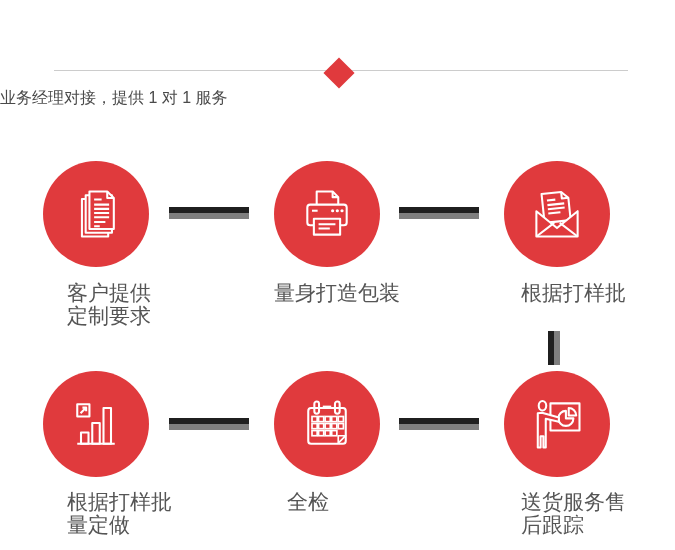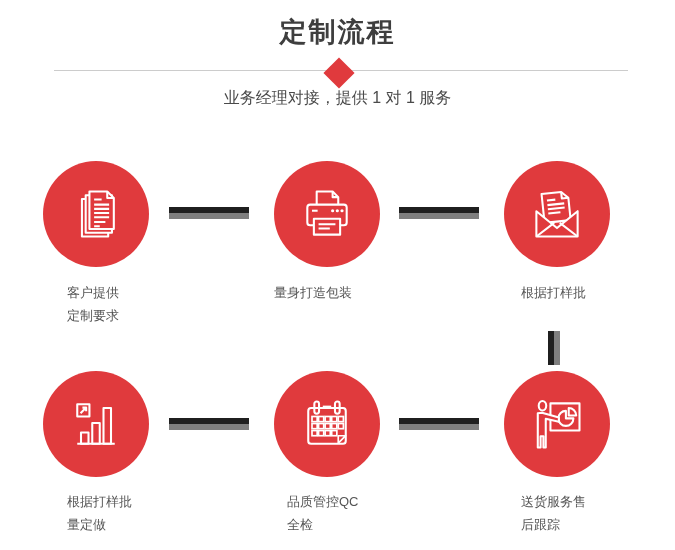--- a/index.html
+++ b/index.html
@@ -21,46 +21,45 @@
     text-align:center;font-size:27px;line-height:32px;font-weight:bold;
     color:var(--title-text);letter-spacing:2px;
   }
   .divider{position:absolute;top:70px;left:54px;width:574px;height:1px;background:var(--divider);}
   .diamond{
     position:absolute;left:274px;top:-8px;width:22px;height:22px;
     background:var(--accent-red);transform:rotate(45deg);
   }
   .subtitle{
     position:absolute;top:88px;left:0;width:100%;margin:0;
-    text-align:center;font-size:16px;color:var(--subtitle-text);
+    text-align:left;font-size:16px;color:var(--subtitle-text);
   }
   .circle{
     position:absolute;width:106px;height:106px;border-radius:50%;
     background:var(--accent-red);display:flex;align-items:center;justify-content:center;
   }
-  .label{position:absolute;font-size:13px;line-height:23px;color:var(--label-text);}
+  .label{position:absolute;font-size:21px;line-height:23px;color:var(--label-text);}
   .conn-h{
     position:absolute;width:80px;height:12px;
     background:linear-gradient(to bottom,var(--connector-dark) 50%,var(--connector-gray) 50%);
   }
   .conn-v{
     position:absolute;width:12px;height:34px;
     background:linear-gradient(to right,var(--connector-dark) 50%,var(--connector-gray) 50%);
   }
   svg .fill{fill:var(--accent-red);stroke:#fff;stroke-width:2.2;stroke-linejoin:round;}
   svg .line{fill:none;stroke:#fff;stroke-width:2.2;stroke-linejoin:round;}
   svg .thin{fill:none;stroke:#fff;stroke-width:1.8;}
   svg .dot{fill:#fff;stroke:none;}
 </style>
 </head>
 <body>
 
 <div class="page">
 
-  <h2 class="title">定制流程</h2>
 
   <div class="divider">
     <div class="diamond"></div>
   </div>
 
   <p class="subtitle">业务经理对接，提供 1 对 1 服务</p>
 
   <div class="conn-h" style="left:169px;top:207px"></div>
   <div class="conn-h" style="left:399px;top:207px"></div>
 
@@ -148,21 +147,20 @@
       <rect class="thin" x="37" y="31.5" width="5.5" height="5.5"></rect>
       <rect class="thin" x="44" y="31.5" width="5.5" height="5.5"></rect>
       <rect class="thin" x="16" y="39" width="5.5" height="5.5"></rect>
       <rect class="thin" x="23" y="39" width="5.5" height="5.5"></rect>
       <rect class="thin" x="30" y="39" width="5.5" height="5.5"></rect>
       <rect class="thin" x="37" y="39" width="5.5" height="5.5"></rect>
       <path class="fill" d="M44 52.5 L44 44.5 L52 44.5 Z" style="stroke-width:1.8"></path>
     </svg>
   </div>
   <div class="label" style="left:287px;top:490px">
-    <div>品质管控QC</div>
     <div>全检</div>
   </div>
 
   <div class="circle" style="left:504px;top:371px">
     <svg width="60" height="60" viewBox="0 0 64 64">
       <rect class="line" x="25" y="10" width="31" height="29"></rect>
       <path class="line" d="M41.5 26 V18 A8 8 0 1 0 49.5 26 Z"></path>
       <path class="line" d="M44.5 23 V15 A8 8 0 0 1 52.5 23 Z"></path>
       <ellipse class="fill" cx="16.5" cy="12.5" rx="4" ry="5"></ellipse>
       <path class="fill" d="M11.5 20.5 L16 20 L34 25 L34 29.5 L20 26.5 L20 57 L17.5 57 L17.5 45 L14.5 45 L14.5 57 L11.5 57 Z"></path>

